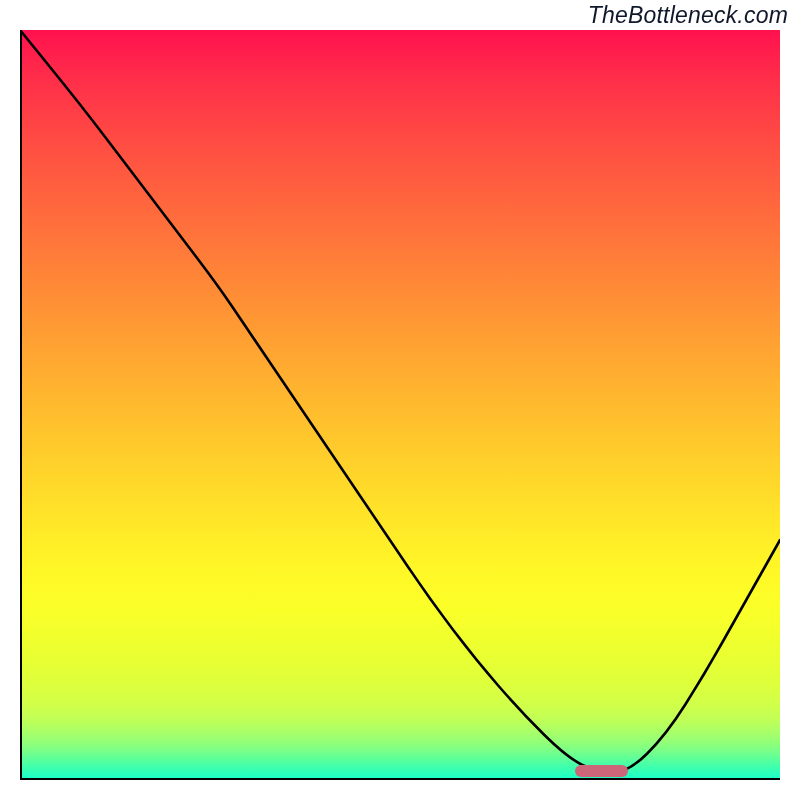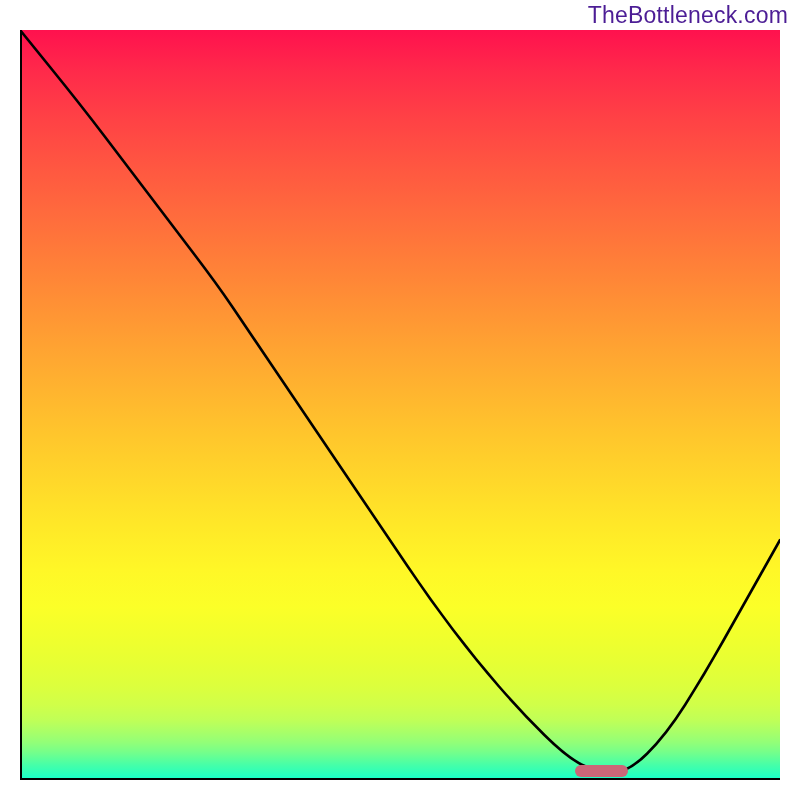--- a/index.html
+++ b/index.html
@@ -10,22 +10,23 @@
     position: relative;
     font-family: Arial, Helvetica, sans-serif;
     overflow: hidden;
   }
   .watermark {
     position: absolute;
     top: 2px;
     right: 12px;
     font-size: 23px;
     font-weight: 400;
-    color: #4c1d95;
+    color: #0f172a;
     letter-spacing: 0.2px;
+    font-style: italic;
   }
   .plot {
     position: absolute;
     left: 20px;
     top: 30px;
     width: 760px;
     height: 750px;
   }
   .gradient-bg {
     position: absolute;

